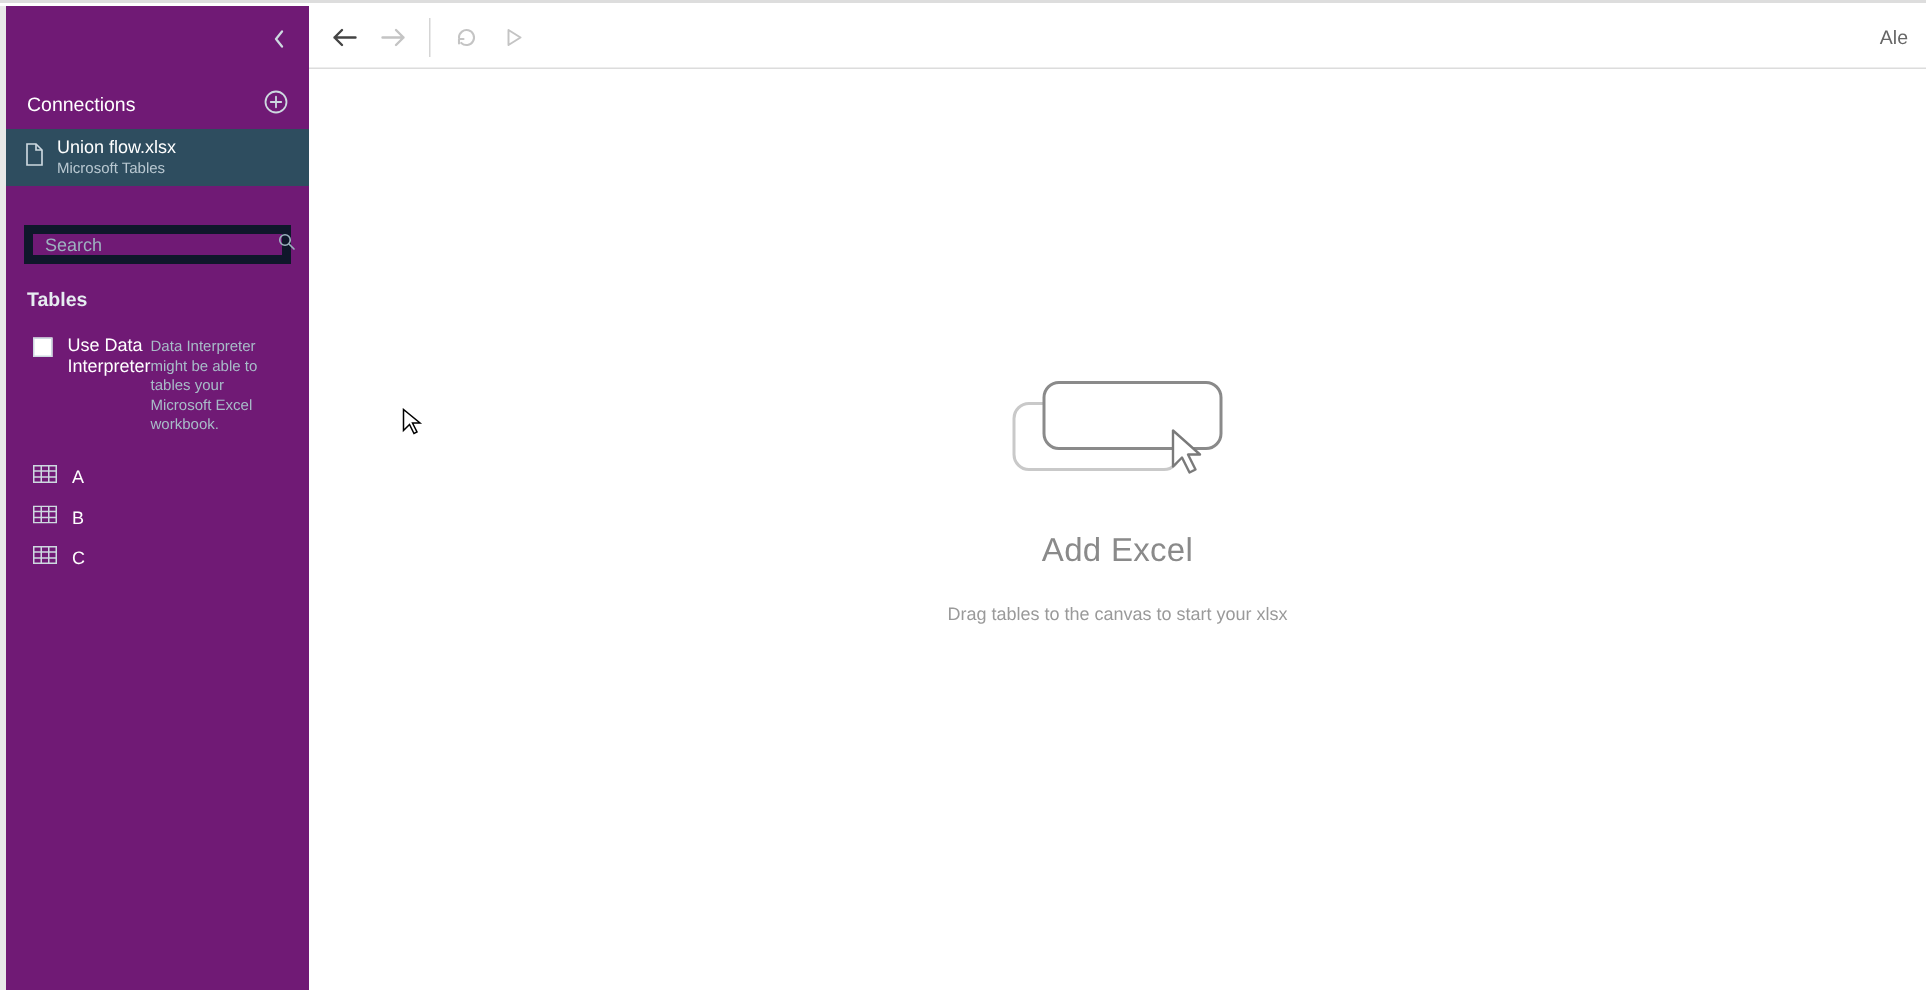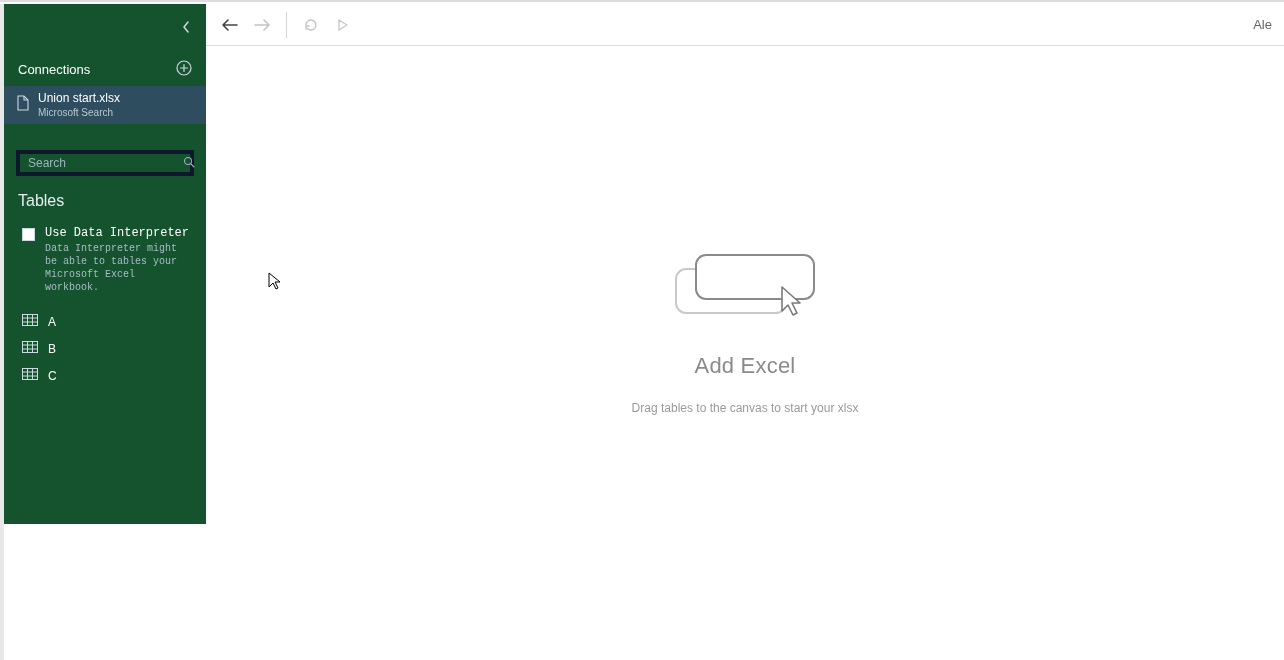--- a/index.html
+++ b/index.html
@@ -1,21 +1,21 @@
 <!DOCTYPE html>
 <html><head>
 <meta charset="utf-8">
 <style>
   * { box-sizing: border-box; margin: 0; padding: 0; }
   html, body { width: 1284px; height: 660px; font-family: -apple-system, "Segoe UI", Arial, sans-serif; overflow: hidden; background: #fff; }
   body { border-top: 2px solid #ddd; position: relative; }
 
   .sidebar {
-    position: absolute; left: 4px; top: 2px; width: 202px; height: 520px;
-    background: #14532d; color: #fff;
+    position: absolute; left: 4px; top: 2px; width: 202px; height: 656px;
+    background: #701a75; color: #fff;
   }
   .sidebar-strip {
     position: absolute; left: 0; top: 2px; width: 4px; height: 656px; background: #e8e8e8;
   }
   .collapse-bar {
     height: 48px; display: flex; align-items: center; justify-content: flex-end; padding-right: 16px;
   }
   .chev-left svg { width: 8px; height: 12px; }
 
   .conn-header {
@@ -27,35 +27,35 @@
   .conn-item {
     background: #2e4d5f; padding: 6px 10px 6px 12px; display: flex; align-items: center; gap: 8px;
   }
   .file-icon svg { width: 14px; height: 16px; flex-shrink: 0; }
   .conn-text { display: flex; flex-direction: column; line-height: 1.15; }
   .conn-title { font-size: 12px; color: #fff; }
   .conn-sub { font-size: 10px; color: #b9c8d1; margin-top: 1px; }
 
   .search-wrap { padding: 12px 12px 10px 12px; margin-top: 14px; }
   .search-box {
-    display: flex; align-items: center; border: 4px solid #0f172a; height: 26px;
+    display: flex; align-items: center; border: 6px solid #0f172a; height: 26px;
     padding: 0 8px; color: #b9c8d1;
   }
   .search-input {
     flex: 1; background: transparent; border: none; outline: none; color: #fff;
     font-size: 12px;
   }
   .search-input::placeholder { color: #9db2bf; }
   .search-icon svg { width: 12px; height: 12px; }
 
-  .tables-label { padding: 6px 14px; font-size: 16px; font-weight: 400; color: #e6edf1; }
+  .tables-label { padding: 6px 14px; font-size: 13px; font-weight: 700; color: #e6edf1; }
 
   .interpreter { display: flex; gap: 10px; padding: 10px 14px 8px 18px; }
   .chk { width: 13px; height: 13px; border: 1px solid #cdd9e0; background: #fff; margin-top: 2px; flex-shrink: 0; }
-  .interp-text { display: flex; flex-direction: column; font-family: Liberation Mono, monospace; }
+  .interp-text { display: flex; flex-direction: row; }
   .interp-title { font-size: 12px; color: #fff; }
   .interp-desc { font-size: 10px; color: #a8bcc8; line-height: 1.3; margin-top: 2px; max-width: 160px; }
 
   .table-list { padding: 6px 0; }
   .table-item { display: flex; align-items: center; gap: 10px; padding: 6px 14px 6px 18px; font-size: 12px; cursor: pointer; }
   .table-icon svg { width: 16px; height: 12px; }
 
   .main {
     position: absolute; left: 206px; top: 2px; right: 0; height: 656px; background: #fff;
   }
@@ -107,22 +107,22 @@
   </div>
 
   <div class="conn-item">
     <span class="file-icon">
       <svg viewBox="0 0 14 16">
           <path d="M2 1h6l4 4v10H2z" fill="none" stroke="#cdd9e0" stroke-width="1.1"></path>
           <path d="M8 1v4h4" fill="none" stroke="#cdd9e0" stroke-width="1.1"></path>
         </svg>
     </span>
     <div class="conn-text">
-      <span class="conn-title">Union start.xlsx</span>
-      <span class="conn-sub">Microsoft Search</span>
+      <span class="conn-title">Union flow.xlsx</span>
+      <span class="conn-sub">Microsoft Tables</span>
     </div>
   </div>
 
   <div class="search-wrap">
     <div class="search-box">
       <input class="search-input" placeholder="Search" style="">
       <span class="search-icon">
         <svg viewBox="0 0 12 12">
             <circle cx="5" cy="5" r="3.5" stroke="#9db2bf" stroke-width="1.1" fill="none"></circle>
             <path d="M8 8l3 3" stroke="#9db2bf" stroke-width="1.1" stroke-linecap="round"></path>

